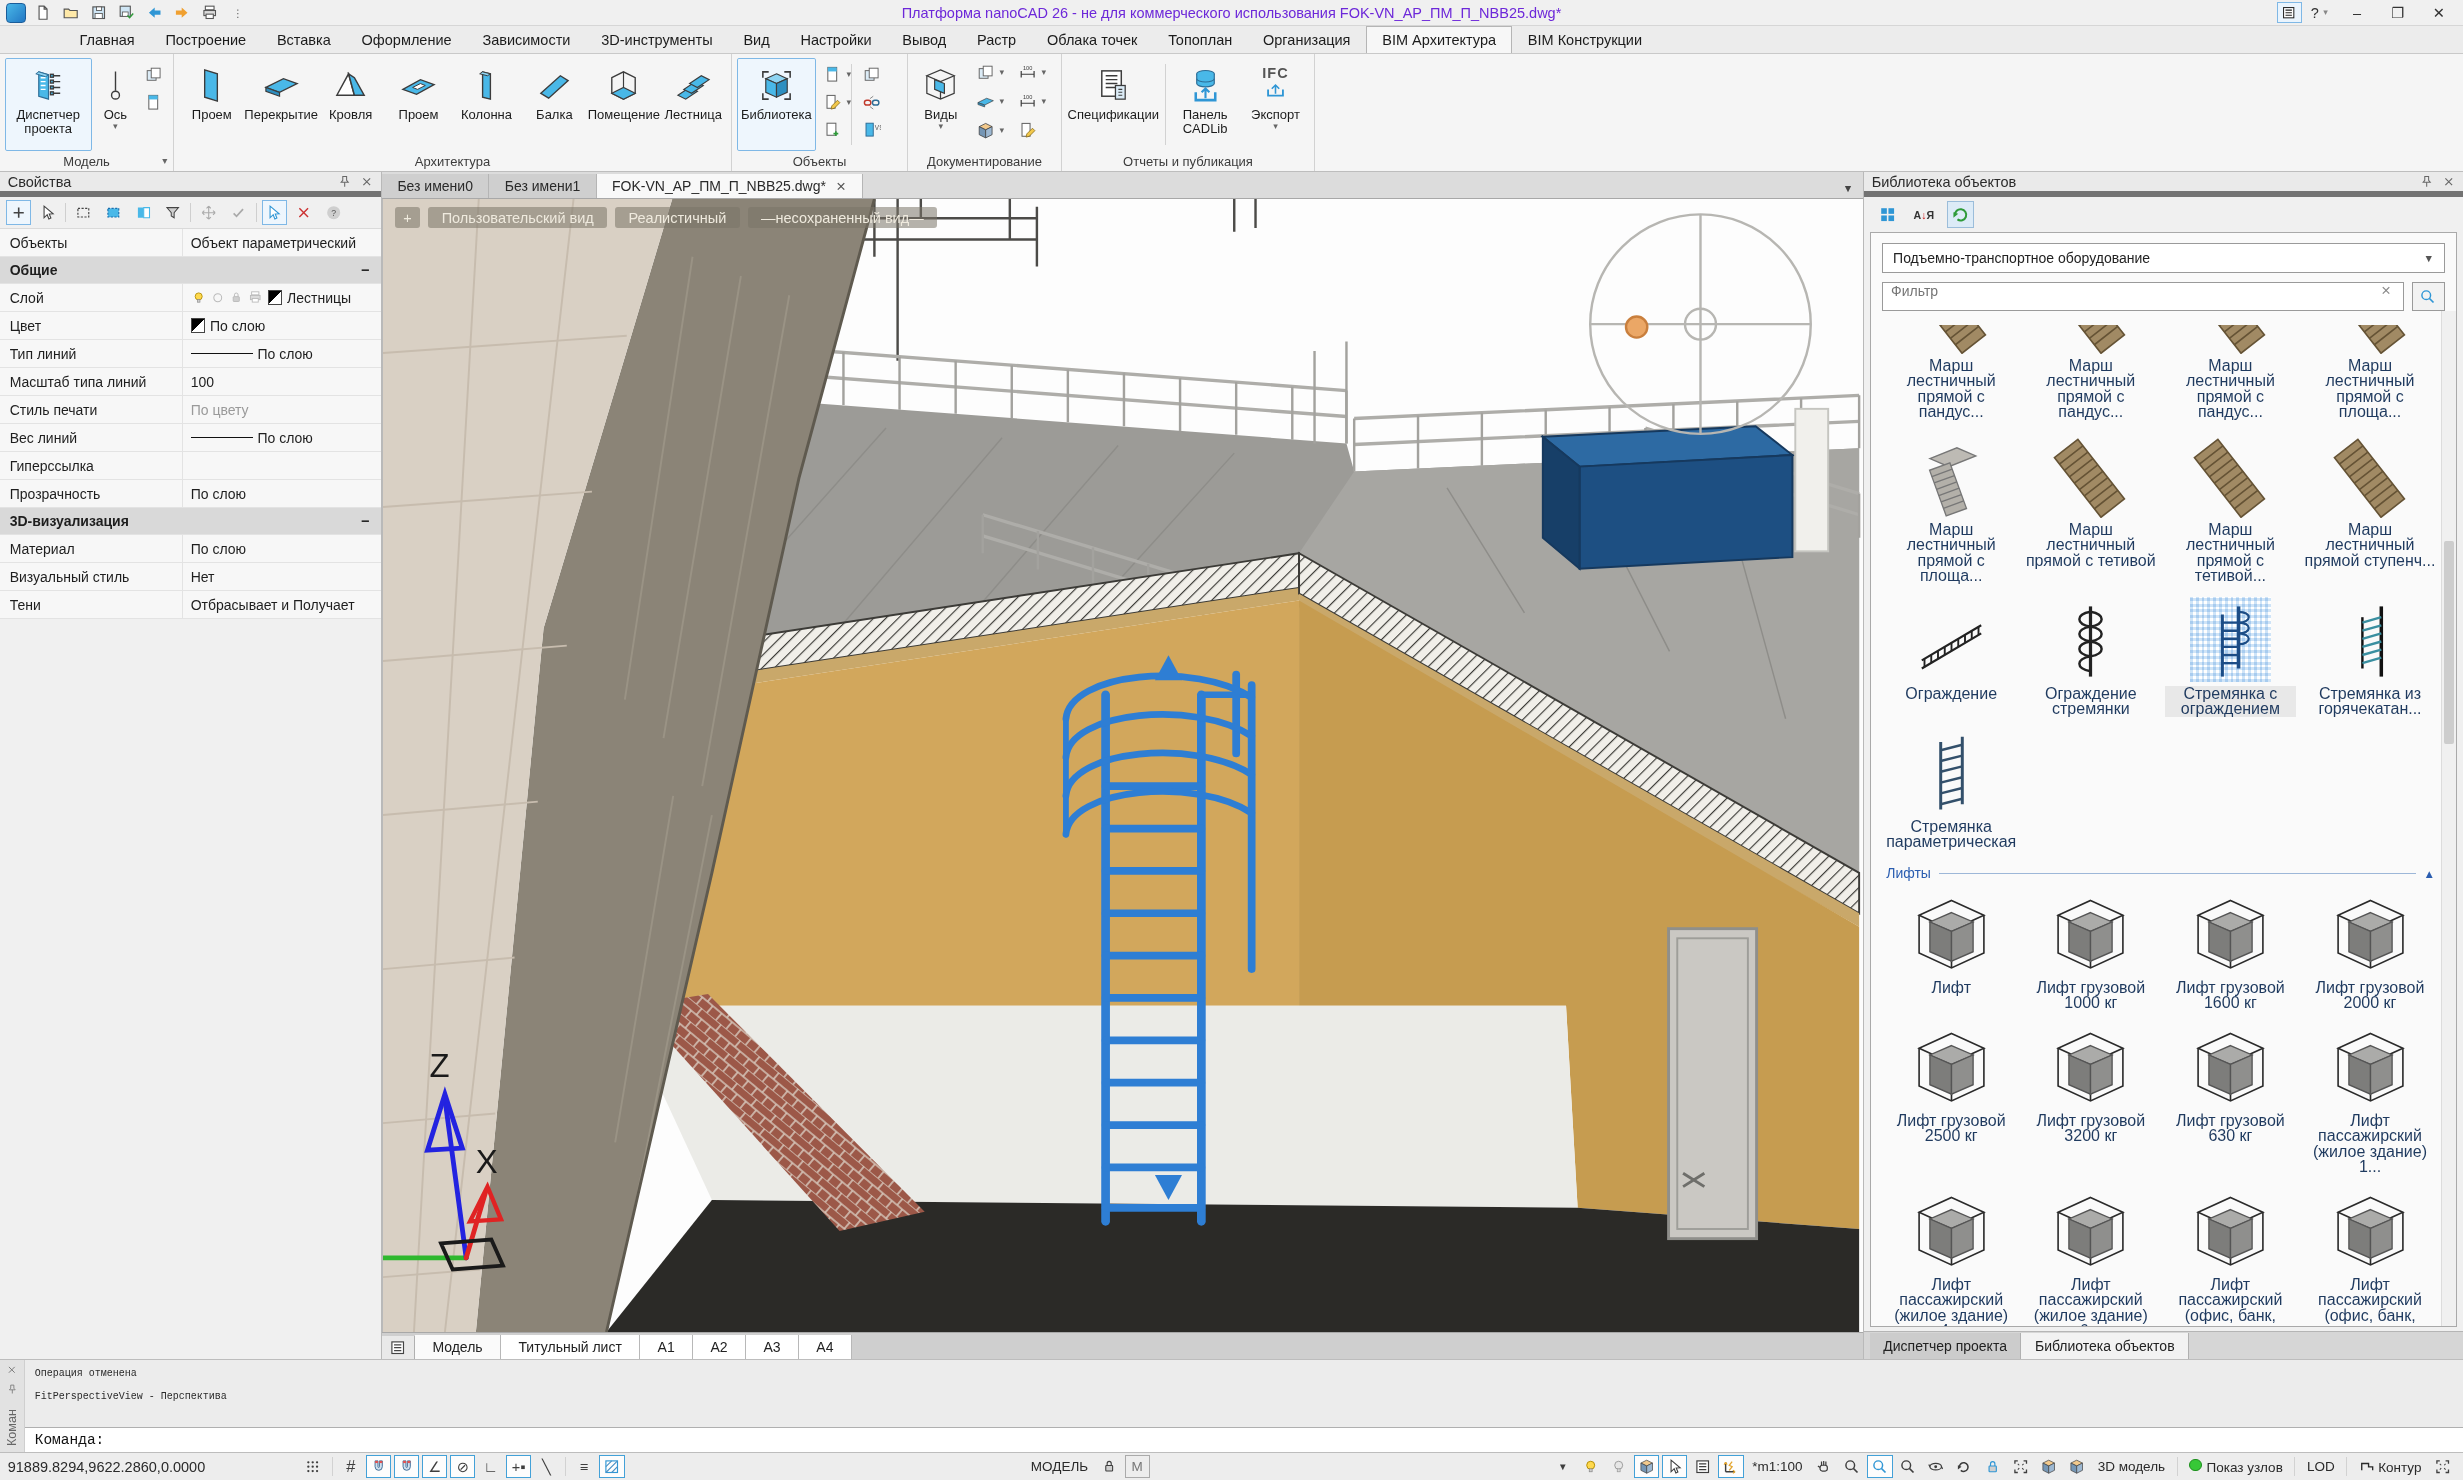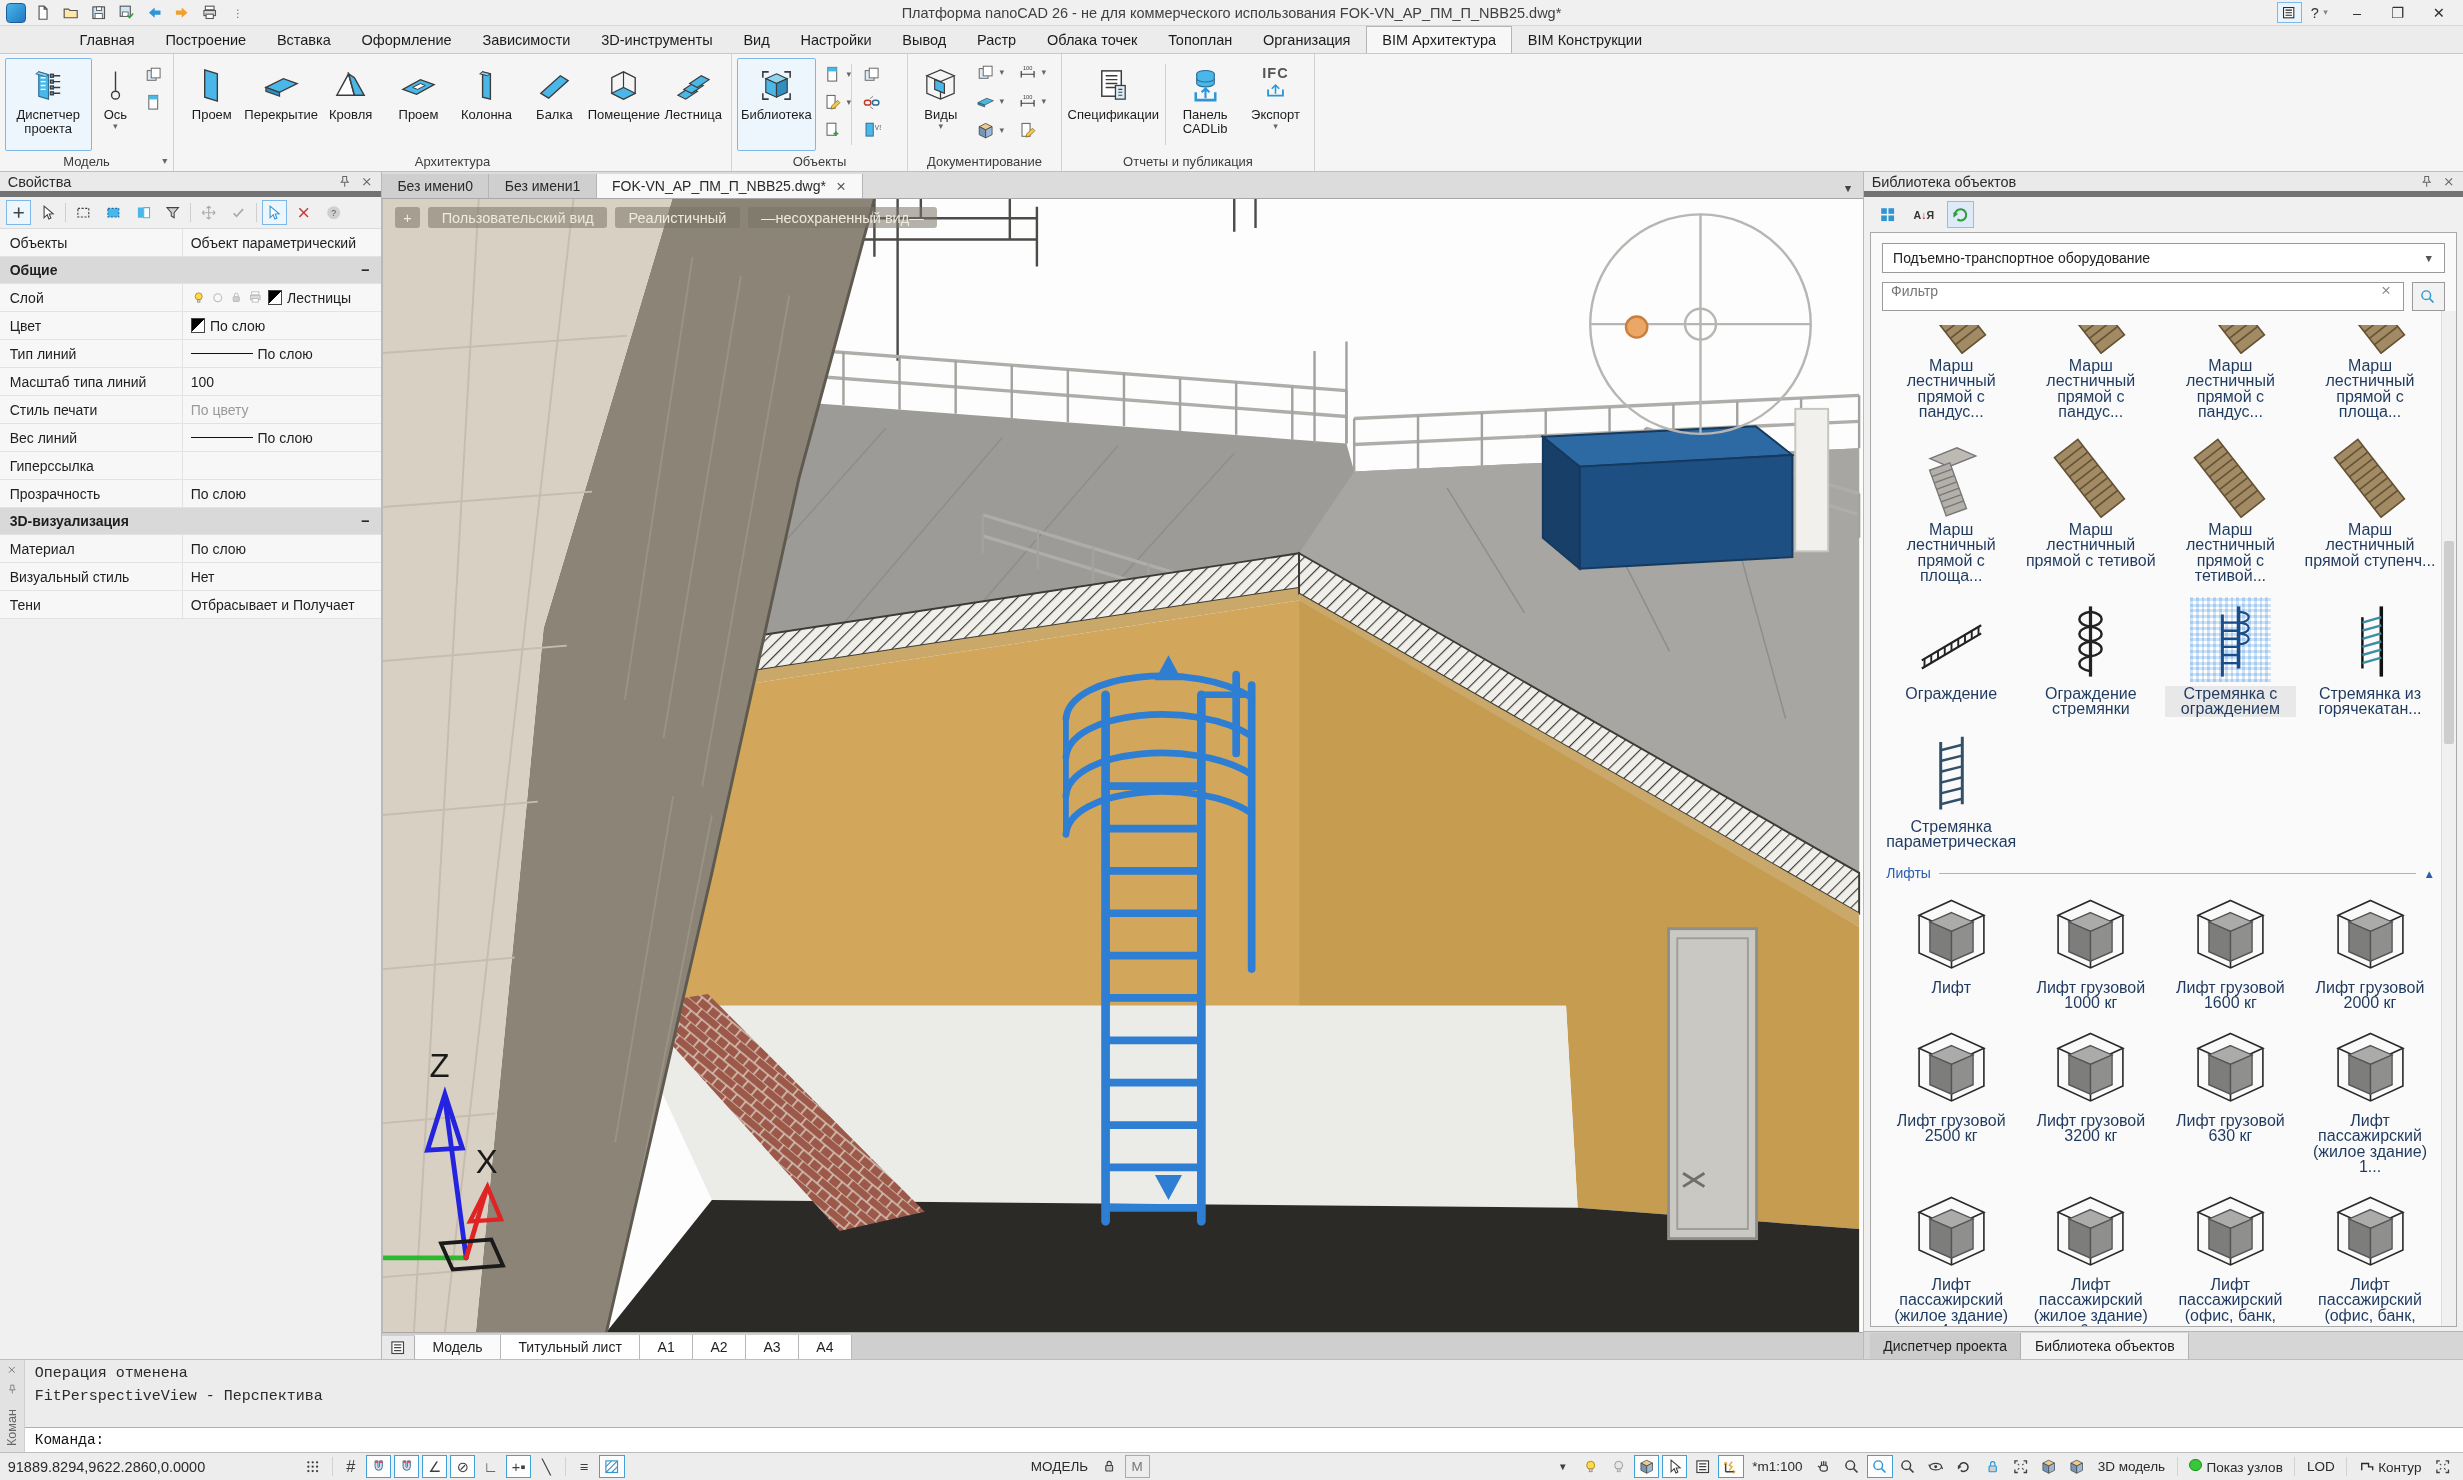--- a/index.html
+++ b/index.html
@@ -7,21 +7,21 @@
   body { font-family:"Liberation Sans", sans-serif; font-size:14.5px; color:#222; background:#f0f0f0; position:relative; }
   .ico { display:inline-flex; align-items:center; justify-content:center; }
   .ico svg { display:block; }
 
   
   .titlebar { height:26px; background:#f0f0f0; display:flex; align-items:center; padding:0 5.8px; position:relative; border-bottom:1px solid #d6d6d6; }
   .qat { display:flex; align-items:center; gap:6.8px; }
   .applogo { width:20px; height:20px; border-radius:3.9px; background:linear-gradient(135deg,#49b8e8 0%,#2277c4 100%); border:1px solid #1b5d9a; }
   .qbtn { width:21px; height:21px; display:flex; align-items:center; justify-content:center; color:#555; }
   .qbtn.blue { color:#2f96d5; } .qbtn.orange { color:#f0a030; }
-  .title-text { position:absolute; left:0; right:0; text-align:center; font-size:14.5px; color:#404040; pointer-events:none; }
+  .title-text { position:absolute; left:0; right:0; text-align:center; font-size:14.5px; color:#6d28d9; pointer-events:none; }
   .wincontrols { margin-left:auto; display:flex; align-items:center; gap:3.9px; z-index:2; }
   .winbtn { width:37px; height:21px; display:flex; align-items:center; justify-content:center; font-size:14.5px; color:#333; }
   .panelbtn { width:25px; height:21px; border:1px solid #7fb8e6; background:#eaf4fd; display:flex; align-items:center; justify-content:center; }
 
   
   .menubar { height:28px; background:#ececec; display:flex; align-items:flex-end; padding-left:64px; border-bottom:1px solid #c9c9c9; }
   .menuitem { padding:4.8px 15.4px; font-size:14.5px; color:#1c1c1c; }
   .menuitem.active { background:#f7f7f7; border:1px solid #b5b5b5; border-bottom:none; }
 
   
@@ -109,21 +109,21 @@
   .vthumb { position:absolute; left:1.9px; right:1.9px; top:230px; height:203px; background:#cdcdcd; border-radius:1.9px; }
   .libtabs { height:28px; background:#d6d6d6; display:flex; align-items:flex-end; padding-left:5.8px; border-top:1px solid #b5b5b5; }
   .ltab { padding:4.8px 13.5px; font-size:14px; background:#cccccc; border-right:1px solid #b0b0b0; }
   .ltab.active { background:#f2f2f2; }
 
   
   .cmd { position:absolute; left:0; right:0; bottom:28px; height:93px; background:#ececec; border-top:1px solid #bdbdbd; display:flex; }
   .cmdside { width:25px; background:#e2e2e2; border-right:1px solid #cfcfcf; display:flex; flex-direction:column; align-items:center; padding-top:3.9px; gap:7.7px; color:#777; }
   .cmdside .vlabel { writing-mode:vertical-rl; transform:rotate(180deg); font-size:12.6px; color:#666; margin-top:5.8px; }
   .cmdmain { flex:1; display:flex; flex-direction:column; font-family:"Liberation Mono",monospace; }
-  .cmdhist { flex:1; padding:1.9px 9.7px; color:#2a2a2a; font-size:15px; line-height:23px; overflow:hidden; }
+  .cmdhist { flex:1; padding:1.9px 9.7px; color:#2a2a2a; font-size:10px; line-height:23px; overflow:hidden; }
   .cmdinput { height:25px; background:#fff; border-top:1px solid #b0b0b0; display:flex; align-items:center; padding:0 9.7px; font-size:14.5px; color:#111; }
 
   
   .status { position:absolute; left:0; right:0; bottom:0; height:28px; background:#ededed; border-top:1px solid #bdbdbd; display:flex; align-items:center; padding:0 7.7px; gap:2.9px; font-size:13.5px; color:#2a2a2a; }
   .coords { min-width:290px; font-size:14.5px; }
   .stbtn { min-width:25px; height:23px; padding:0 2.9px; display:flex; align-items:center; justify-content:center; color:#3e3e3e; border:1px solid transparent; }
   .stbtn.on { border-color:#43a1d8; background:#fdfdfd; }
   .stbtn.blue { color:#2f96d5; }
   .stsep { width:1px; height:19.3px; background:#d2d2d2; margin:0 2.9px; }
   .stlabel { padding:0 5.8px; white-space:nowrap; }

